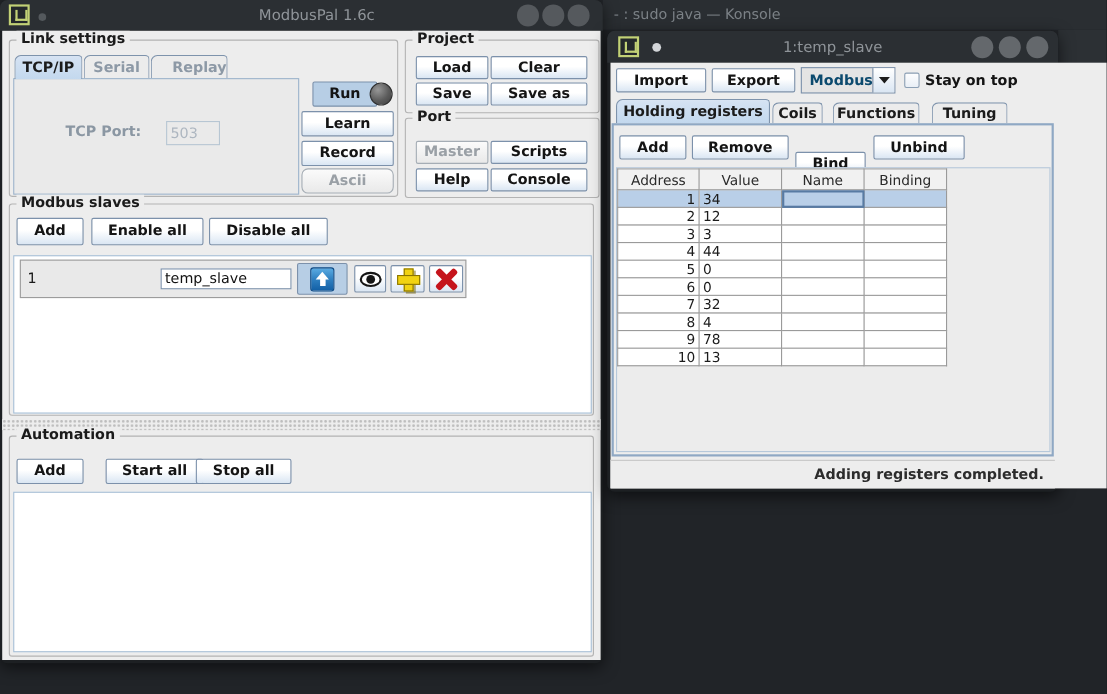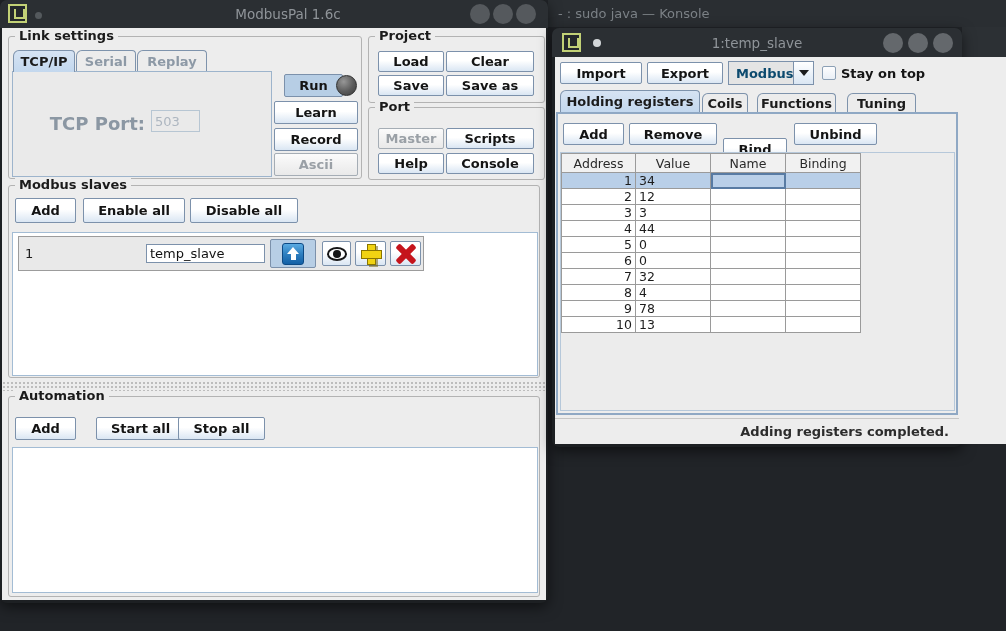--- a/index.html
+++ b/index.html
@@ -125,38 +125,38 @@
   <div class="win-content" style="left:2px;top:28px;width:544px;height:572px;">
 
     <div class="group" style="left:6px;top:8px;width:354px;height:143px;">
       <span class="gtitle">Link settings</span>
       <div class="tab sel" style="left:4px;top:13px;width:62px;height:22px;">
         <span>TCP/IP</span>
       </div>
       <div class="tab dim" style="left:67px;top:13px;width:60px;height:21px;">
         <span>Serial</span>
       </div>
-      <div class="tab dim" style="left:128px;top:13px;width:70px;height:21px;">
+      <div class="tab dim" style="left:128px;top:13px;width:70px;height:21px;justify-content:flex-end;">
         <span>Replay</span>
       </div>
       <div class="pane" style="left:3px;top:34px;width:260px;height:106px;">
-        <span style="position:absolute;left:30px;top:41px;width:102px;text-align:right;font-size:18px;font-weight:bold;color:#8b97a3;">TCP Port:</span>
+        <span style="position:absolute;left:30px;top:41px;width:102px;text-align:center;font-size:13px;font-weight:bold;color:#8b97a3;">TCP Port:</span>
         <input class="tfield off" style="left: 138px; top: 38px; width: 49px; height: 22px;" disabled="" value="503">
       </div>
       <div class="btn toggled" style="left:275px;top:37px;width:59px;height:23px;">
         <span>Run</span>
       </div>
       <div class="led" style="left:327px;top:38px;width:21px;height:21px;"></div>
       <div class="btn" style="left:265px;top:64px;width:84px;height:23px;">
         <span>Learn</span>
       </div>
       <div class="btn" style="left:265px;top:91px;width:84px;height:23px;">
         <span>Record</span>
       </div>
-      <div class="btn disabled" style="left:265px;top:116px;width:84px;height:23px;">
+      <div class="btn disabled" style="left:265px;top:116px;width:84px;height:23px;border-radius:6px;">
         <span>Ascii</span>
       </div>
     </div>
 
     <div class="group" style="left:366px;top:8px;width:177px;height:67px;">
       <span class="gtitle">Project</span>
       <div class="btn" style="left:9px;top:14px;width:66px;height:21px;">
         <span>Load</span>
       </div>
       <div class="btn" style="left:77px;top:14px;width:88px;height:21px;">

